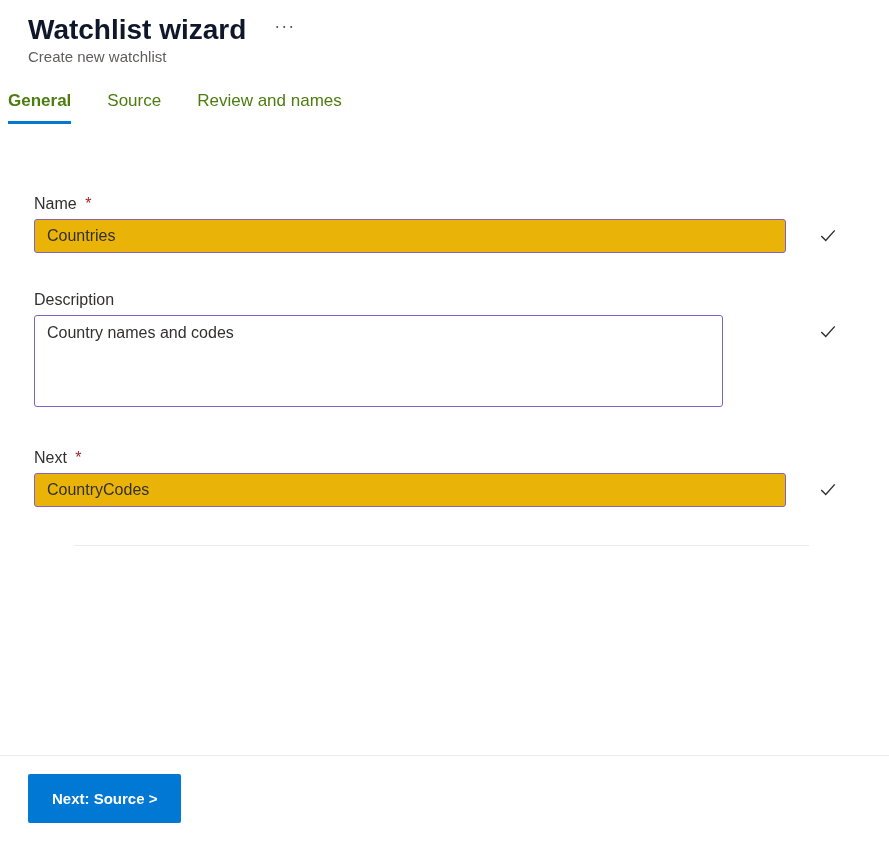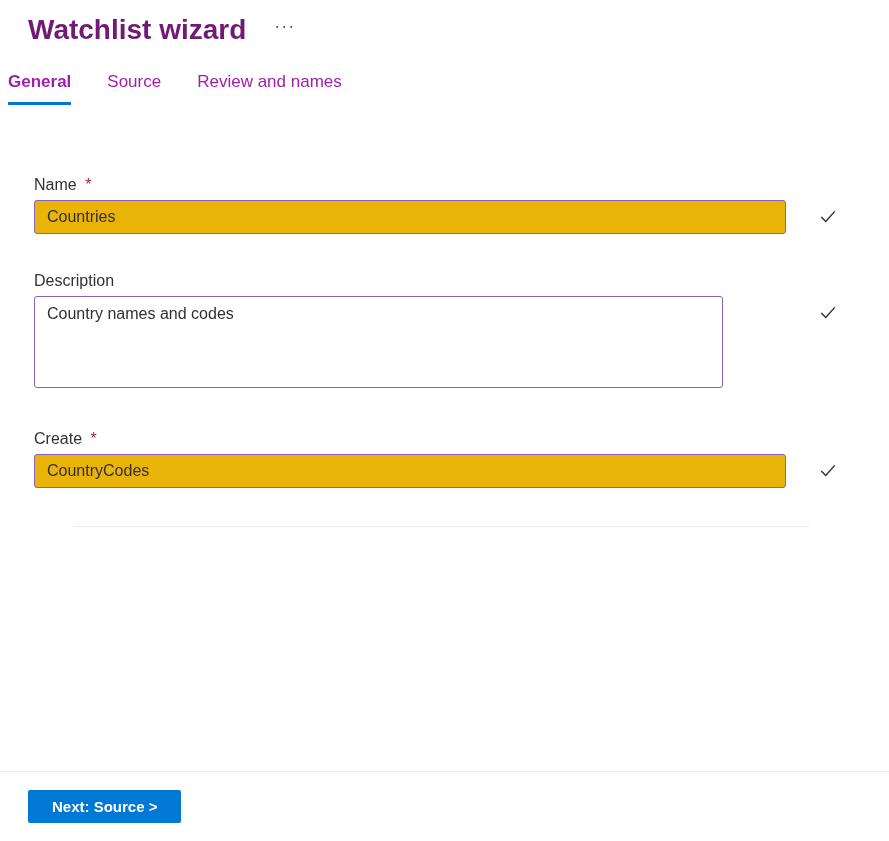--- a/index.html
+++ b/index.html
@@ -1,44 +1,45 @@
 <!DOCTYPE html>
 <html><head>
   <meta charset="utf-8">
   <style>
     * { box-sizing: border-box; margin: 0; padding: 0; }
     body { font-family: "Segoe UI", Arial, sans-serif; background: #fff; color: #323130; width: 889px; height: 841px; position: relative; }
     .header { padding: 14px 28px 0 28px; }
     .title-row { display: flex; align-items: center; gap: 28px; }
-    .title { font-size: 28px; font-weight: 600; color: #701a75; }
+    .title { font-size: 28px; font-weight: 600; color: #0f172a; }
     .ellipsis { font-size: 18px; color: #605e5c; letter-spacing: 1px; cursor: pointer; position: relative; top: -4px; }
     .subtitle { font-size: 15px; color: #605e5c; margin-top: 2px; }
     .tabs { display: flex; gap: 36px; padding: 26px 0 0 8px; border-bottom: 1px solid transparent; }
-    .tab { font-size: 17px; color: #a21caf; padding-bottom: 10px; cursor: pointer; border-bottom: 3px solid transparent; }
+    .tab { font-size: 17px; color: #4d7c0f; padding-bottom: 10px; cursor: pointer; border-bottom: 3px solid transparent; }
     .tab.active { font-weight: 600; border-bottom: 3px solid #0078d4; }
     .form-area { padding: 70px 40px 0 34px; }
     .field-group { margin-bottom: 38px; }
     .field-label { font-size: 16px; color: #323130; display: block; margin-bottom: 6px; }
     .required-star { color: #a4262c; margin-left: 4px; }
     .input-wrap { position: relative; }
     .text-input { width: 752px; border: 1px solid #8661c5; border-radius: 3px; padding: 7px 40px 7px 12px; font-size: 16px; color: #323130; font-family: inherit; background: #eab308; }
     .textarea-input { width: 689px; height: 92px; border: 1px solid #8661c5; border-radius: 3px; padding: 8px 40px 8px 12px; font-size: 16px; color: #323130; font-family: inherit; background: #fff; resize: none; }
     .check-icon { position: absolute; right: 12px; top: 8px; width: 18px; height: 18px; pointer-events: none; }
     .divider { border: none; border-top: 1px solid #edebe9; margin: 22px 40px 0 40px; }
     .footer { position: absolute; left: 0; right: 0; bottom: 0; padding: 18px 28px 18px 28px; border-top: 1px solid #edebe9; background: #fff; }
-    .next-btn { background: #0078d4; color: #fff; border: none; padding: 8px 24px; font-size: 15px; font-weight: 600; cursor: pointer; border-radius: 2px; }
+    .next-btn { background: #0078d4; color: #fff; border: none; padding: 16px 24px; font-size: 15px; font-weight: 600; cursor: pointer; border-radius: 2px; }
   </style>
 </head>
 <body>
 
 <div class="header">
   <div class="title-row">
     <h1 class="title">Watchlist wizard</h1>
     <span class="ellipsis">···</span>
   </div>
+  <div class="subtitle">Create new watchlist</div>
 </div>
 
 <div class="tabs">
   <div class="tab active">General</div>
   <div class="tab">Source</div>
   <div class="tab">Review and names</div>
 </div>
 
 <div class="form-area">
 
@@ -66,21 +67,21 @@
       <span class="check-icon">
         <svg viewBox="0 0 16 16" width="18" height="18" fill="none" stroke="#323130" stroke-width="1.3">
             <polyline points="2,8 6,12 14,3"></polyline>
           </svg>
       </span>
     </div>
   </div>
 
   <div class="field-group">
     <label class="field-label">
-      <span>Create</span>
+      <span>Next</span>
       <span class="required-star">*</span>
     </label>
     <div class="input-wrap">
       <input type="text" class="text-input" value="CountryCodes" style="">
       <span class="check-icon">
         <svg viewBox="0 0 16 16" width="18" height="18" fill="none" stroke="#323130" stroke-width="1.3">
             <polyline points="2,8 6,12 14,3"></polyline>
           </svg>
       </span>
     </div>

